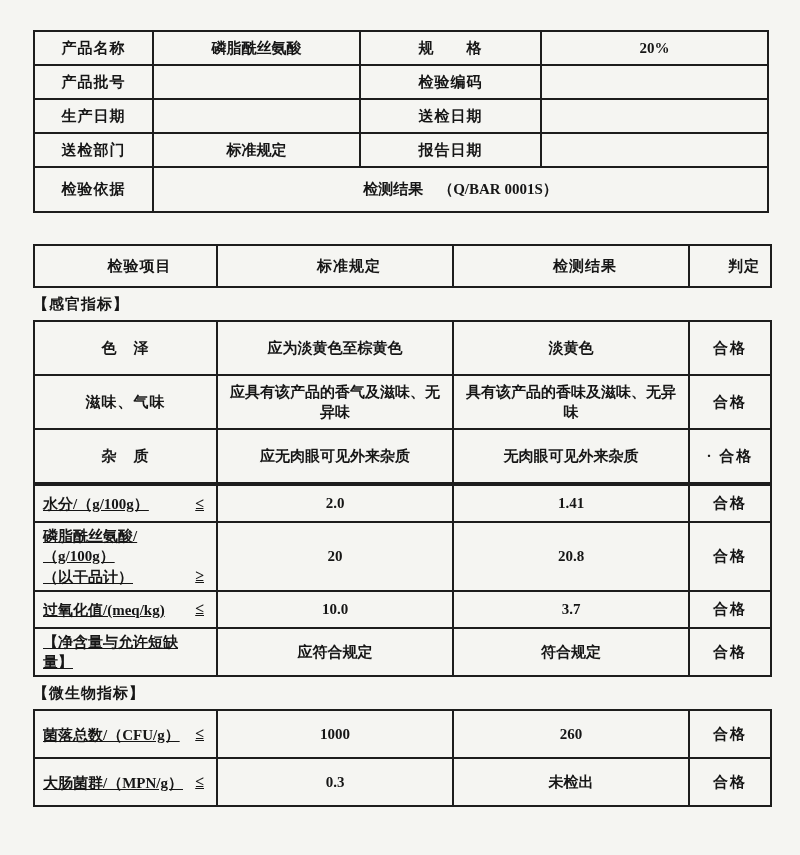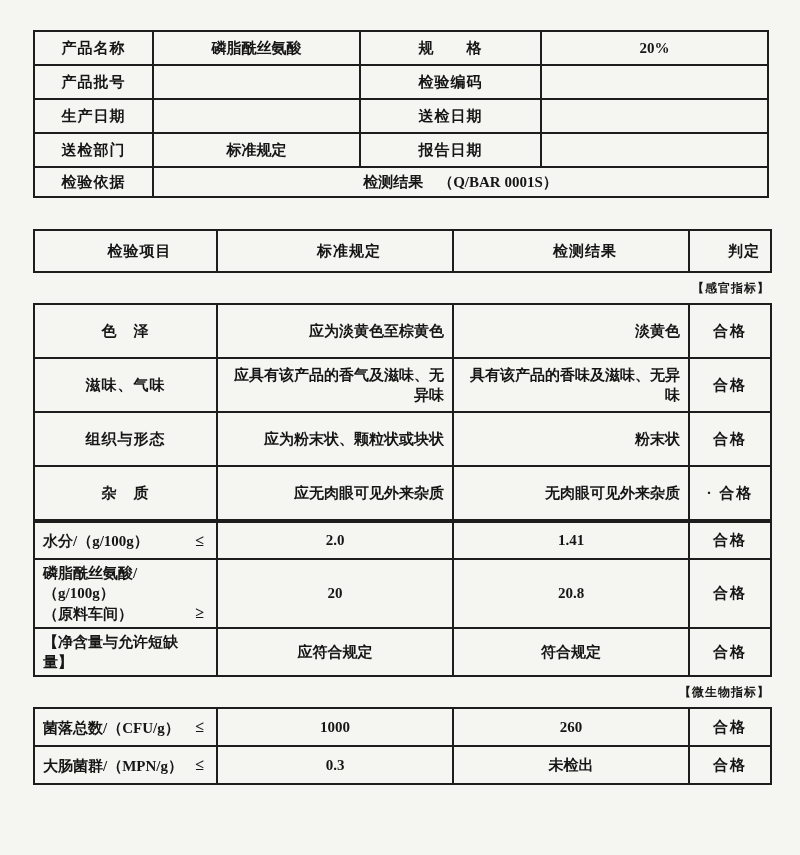--- a/index.html
+++ b/index.html
@@ -17,42 +17,42 @@
     border:2px solid #1d1d1d;
     padding:3px 8px;
     font-size:15px;
     line-height:1.35;
     vertical-align:middle;
     overflow:hidden;
   }
   
   .info-table{width:734px;}
   .info-table tr{height:34px;}
-  .info-table tr.basis-row{height:30px;border-radius:7px;}
+  .info-table tr.basis-row{height:45px;border-radius:7px;}
   .info-table td.lbl{text-align:center;letter-spacing:1px;}
   .info-table td.val{text-align:center;margin-left:21px;}
   
   .res-table{width:737px;}
   .res-header-table{margin-top:31px;}
   .res-header-table tr{height:42px;}
   .res-header-table td{text-align:center;letter-spacing:1px;font-size:15px;padding-left:36px;}
   .section-title{
-    width:737px;text-align:right;
-    font-size:12px;letter-spacing:1px;
+    width:737px;text-align:left;
+    font-size:15px;letter-spacing:1px;
     margin:7px 0 6px 0;
   }
   .rows-sensory tr{height:54px;}
   .rows-phys tr{height:37px;}
-  .rows-micro tr{height:38px;}
+  .rows-micro tr{height:48px;}
   td.item-center{text-align:center;letter-spacing:1px;}
-  td.item-left{text-align:left;}
+  td.item-left{text-align:left;text-decoration:underline;}
   .item-flex{display:flex;justify-content:space-between;align-items:flex-end;}
   .item-name{white-space:pre-line;}
   .item-symbol{padding-left:4px;padding-right:4px;font-size:16px;}
-  td.cell-left{text-align:right;}
+  td.cell-left{text-align:center;}
   td.cell-center{text-align:center;font-family:Liberation Serif, serif;}
   td.verdict{text-align:center;letter-spacing:2px;}
 </style>
 </head>
 <body>
 
 <div class="page">
 
   <table class="info-table">
     <colgroup>
@@ -127,26 +127,20 @@
           <td class="cell-left">淡黄色</td>
           <td class="verdict">合格</td>
         </tr>
         <tr>
           <td class="item-center">滋味、气味</td>
           <td class="cell-left">应具有该产品的香气及滋味、无异味</td>
           <td class="cell-left">具有该产品的香味及滋味、无异味</td>
           <td class="verdict">合格</td>
         </tr>
         <tr>
-          <td class="item-center">组织与形态</td>
-          <td class="cell-left">应为粉末状、颗粒状或块状</td>
-          <td class="cell-left">粉末状</td>
-          <td class="verdict">合格</td>
-        </tr>
-        <tr>
           <td class="item-center">杂　质</td>
           <td class="cell-left">应无肉眼可见外来杂质</td>
           <td class="cell-left">无肉眼可见外来杂质</td>
           <td class="verdict">· 合格</td>
         </tr>
       </tbody>
   </table>
 
   <table class="res-table">
     <colgroup>
@@ -164,31 +158,42 @@
             </div>
           </td>
           <td class="cell-center">2.0</td>
           <td class="cell-center">1.41</td>
           <td class="verdict">合格</td>
         </tr>
         <tr>
           <td class="item-left">
             <div class="item-flex">
               <span class="item-name">磷脂酰丝氨酸/（g/100g）
-（原料车间）</span>
+（以干品计）</span>
               <span class="item-symbol">≥</span>
             </div>
           </td>
           <td class="cell-center">20</td>
           <td class="cell-center">20.8</td>
           <td class="verdict">合格</td>
         </tr>
         <tr>
           <td class="item-left">
             <div class="item-flex">
+              <span class="item-name">过氧化值/(meq/kg)</span>
+              <span class="item-symbol">≤</span>
+            </div>
+          </td>
+          <td class="cell-center">10.0</td>
+          <td class="cell-center">3.7</td>
+          <td class="verdict">合格</td>
+        </tr>
+        <tr>
+          <td class="item-left">
+            <div class="item-flex">
               <span class="item-name">【净含量与允许短缺量】</span>
               <span class="item-symbol"></span>
             </div>
           </td>
           <td class="cell-center">应符合规定</td>
           <td class="cell-center">符合规定</td>
           <td class="verdict">合格</td>
         </tr>
       </tbody>
   </table>

